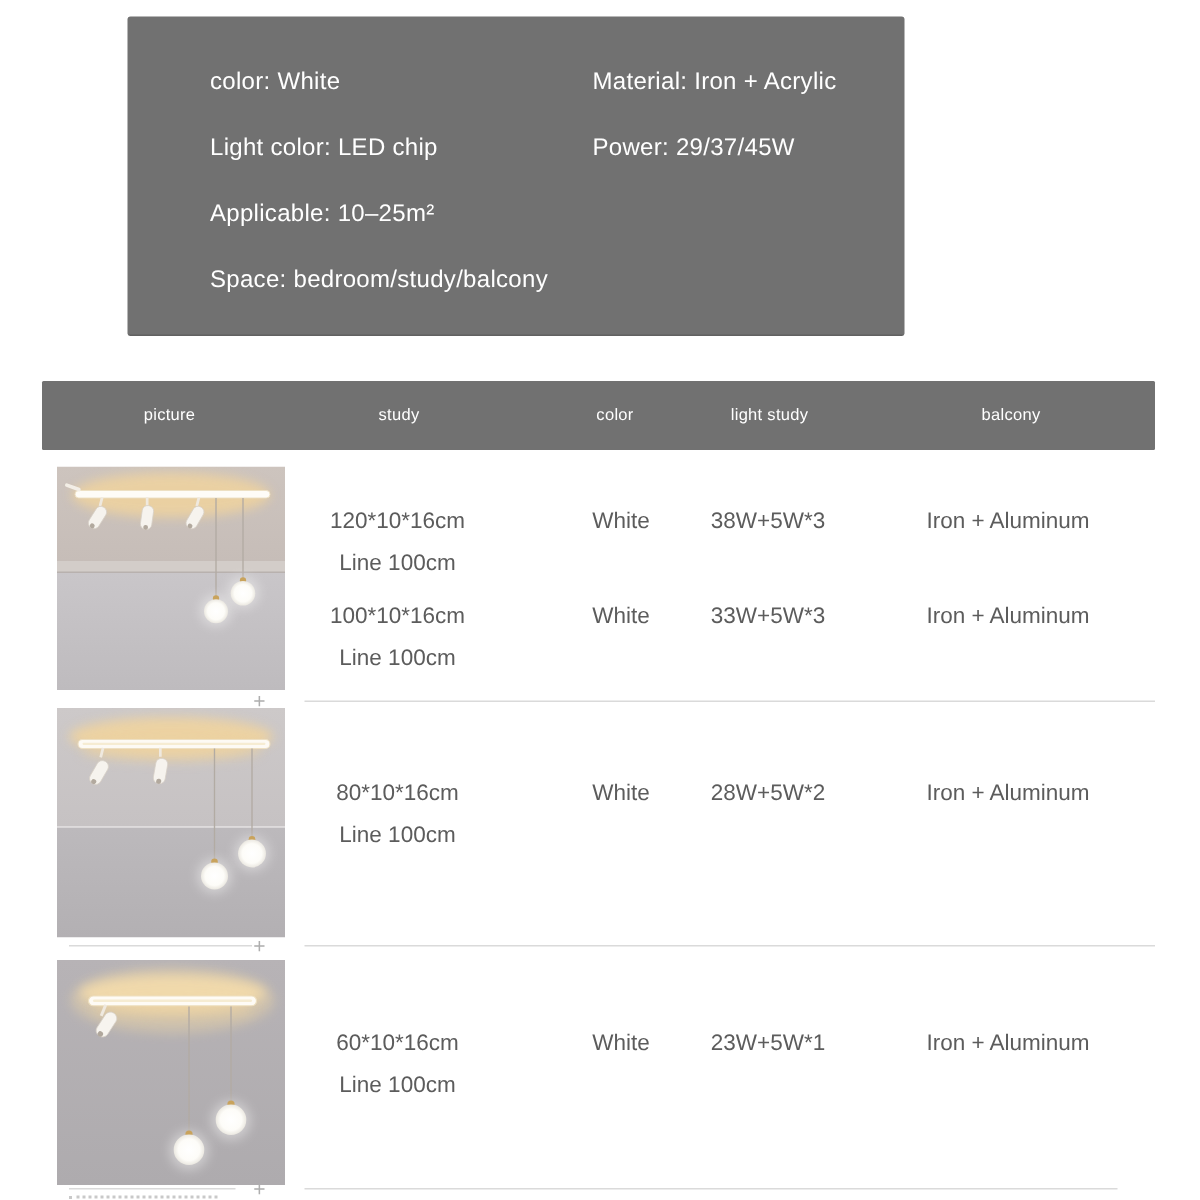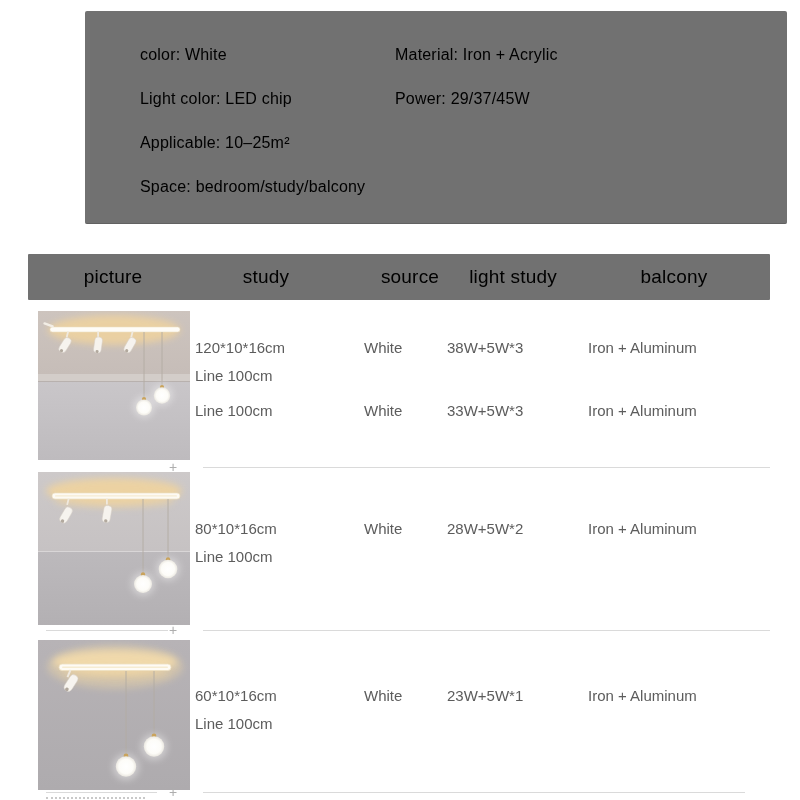--- a/index.html
+++ b/index.html
@@ -4,45 +4,45 @@
 <style>
   html,body{margin:0;padding:0;}
   body{
     width:800px;height:800px;background:#ffffff;position:relative;overflow:hidden;
     font-family:"Liberation Sans","DejaVu Sans",sans-serif;
   }
   .abs{position:absolute;}
 
   
   .spec-box{
-    left:85px;top:11px;width:702px;height:212px;
-    background:#717171;border-radius:2px;color:#000000;
+    left:85px;top:11px;width:518px;height:212px;
+    background:#717171;border-radius:2px;color:#ffffff;
     border-bottom:1px solid #616161;
   }
   .spec-row{position:absolute;left:0;width:100%;height:22px;}
   .spec-row.r0{top:35px}.spec-row.r1{top:79px}.spec-row.r2{top:123px}.spec-row.r3{top:167px}
   .spec-left{position:absolute;left:55px;font-size:16px;letter-spacing:.2px;white-space:nowrap;}
   .spec-right{position:absolute;left:310px;font-size:16px;letter-spacing:.2px;white-space:nowrap;}
 
   
   .thead{
     left:28px;top:254px;width:742px;height:46px;background:#717171;border-radius:1px;
   }
   .th{
     position:absolute;top:50%;transform:translate(-50%,-50%);
-    color:#000000;font-size:19px;letter-spacing:.2px;white-space:nowrap;
+    color:#ffffff;font-size:11px;letter-spacing:.2px;white-space:nowrap;
   }
   .th.c0{left:85px}.th.c1{left:238px}.th.c2{left:382px}.th.c3{left:485px}.th.c4{left:646px}
 
   
   .trow{position:absolute;left:0;width:800px;}
   .trow.r0{top:334px}.trow.r1{top:397px}.trow.r2{top:515px}.trow.r3{top:682px}
   .cell{
     position:absolute;top:0;font-size:15px;line-height:28px;color:#5c5c5c;
-    white-space:nowrap;
+    text-align:center;white-space:nowrap;
   }
   .cell.size{left:195px;width:140px;}
   .cell.size span{display:block;}
   .cell.color{left:364px;width:100px;}
   .cell.light{left:447px;width:130px;}
   .cell.material{left:588px;width:168px;}
 
   
   .pic{margin:0;padding:0;line-height:0;}
   .pic.p1{left:38px;top:311px;width:152px;height:149px;}
@@ -81,21 +81,21 @@
     <span class="spec-left">Applicable: 10–25m²</span>
   </div>
   <div class="spec-row r3">
     <span class="spec-left">Space: bedroom/study/balcony</span>
   </div>
 </section>
 
 <header class="abs thead">
   <span class="th c0">picture</span>
   <span class="th c1">study</span>
-  <span class="th c2">source</span>
+  <span class="th c2">color</span>
   <span class="th c3">light study</span>
   <span class="th c4">balcony</span>
 </header>
 
 <figure class="abs pic p1">
   <svg width="152" height="149" viewBox="0 0 152 149">
     <defs>
       <filter id="b1" x="-60%" y="-60%" width="220%" height="220%">
           <feGaussianBlur stdDeviation="3.5"></feGaussianBlur>
         </filter>
@@ -237,20 +237,21 @@
     <span>120*10*16cm</span>
     <span>Line 100cm</span>
   </div>
   <div class="cell color">White</div>
   <div class="cell light">38W+5W*3</div>
   <div class="cell material">Iron + Aluminum</div>
 </div>
 
 <div class="trow r1">
   <div class="cell size">
+    <span>100*10*16cm</span>
     <span>Line 100cm</span>
   </div>
   <div class="cell color">White</div>
   <div class="cell light">33W+5W*3</div>
   <div class="cell material">Iron + Aluminum</div>
 </div>
 
 <div class="trow r2">
   <div class="cell size">
     <span>80*10*16cm</span>

